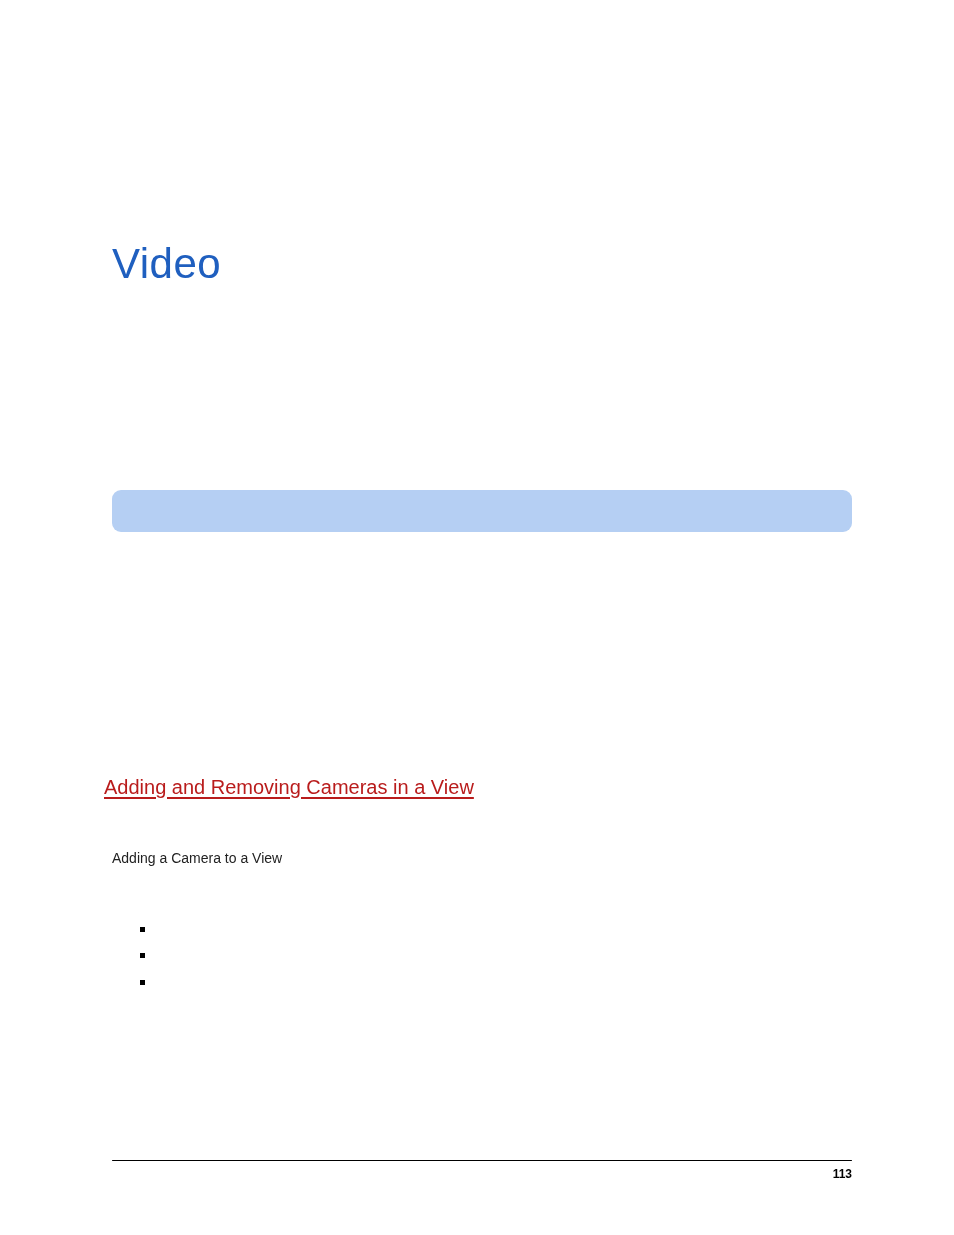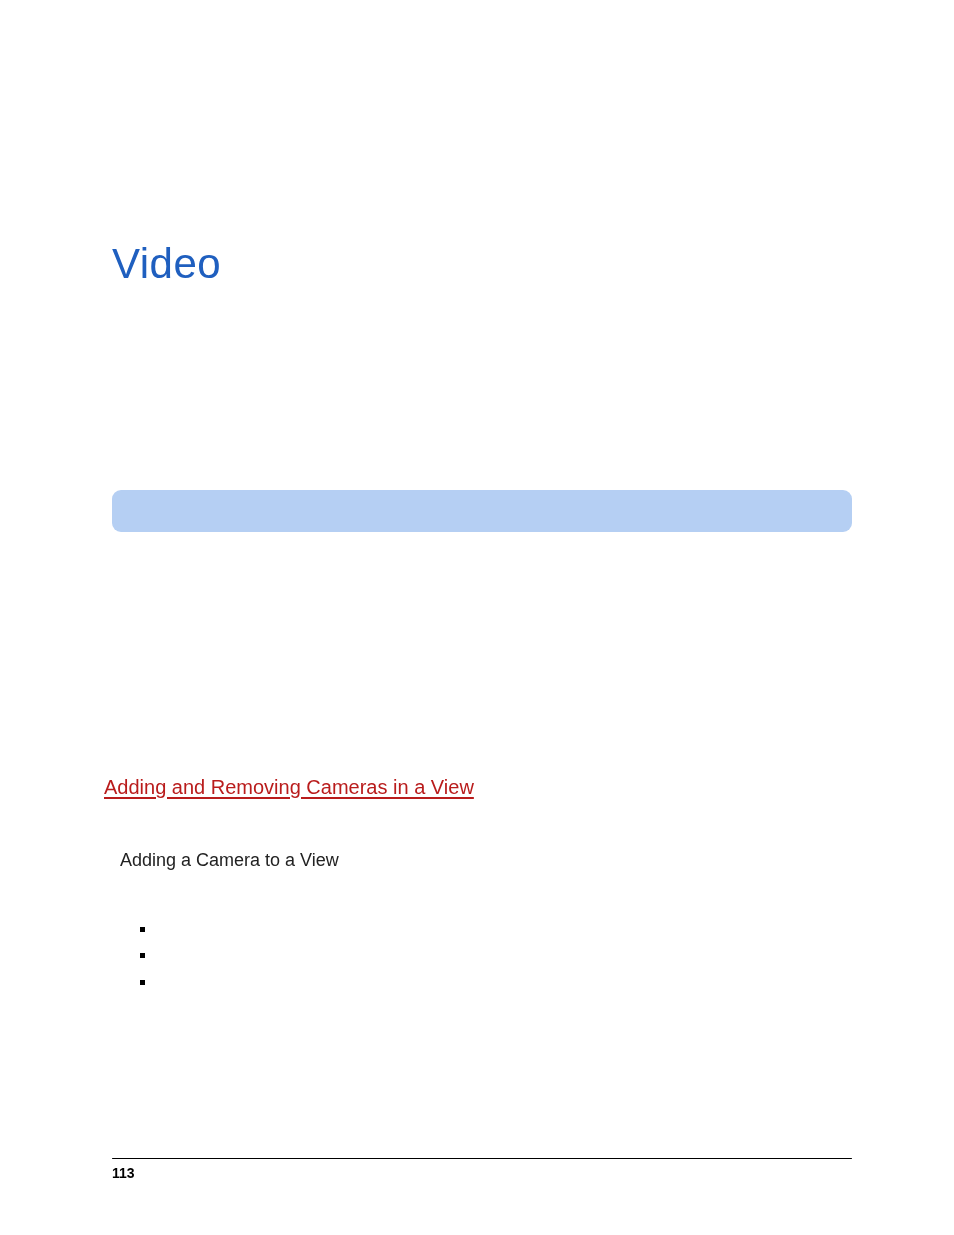--- a/index.html
+++ b/index.html
@@ -66,23 +66,23 @@
     position: absolute;
     left: 112px;
     top: 790px;
     right: 102px;
     font-size: 13px;
     line-height: 1.45;
     color: #222222;
   }
   .h3 {
     position: absolute;
-    left: 120px;
+    left: 112px;
     top: 850px;
-    font-size: 18px;
+    font-size: 14px;
     font-weight: 300;
     color: #222222;
   }
   .h3-intro {
     position: absolute;
     left: 112px;
     top: 885px;
     right: 102px;
     font-size: 13px;
     line-height: 1.45;
@@ -126,21 +126,22 @@
     left: 112px;
     right: 102px;
     bottom: 54px;
   }
   .hr {
     border: none;
     border-top: 1px solid #000000;
     margin-bottom: 6px;
   }
   .page-number {
-    font-size: 14px;
+    text-align: right;
+    font-size: 12px;
     font-weight: 700;
     color: #000000;
   }
 </style>
 </head>
 <body>
 
 <div class="page">
 
   <h1 class="chapter-title">Video</h1>

